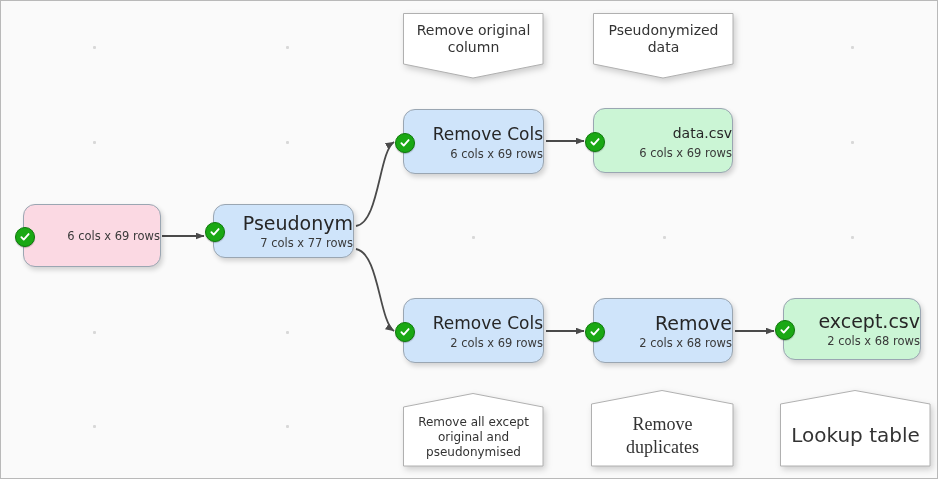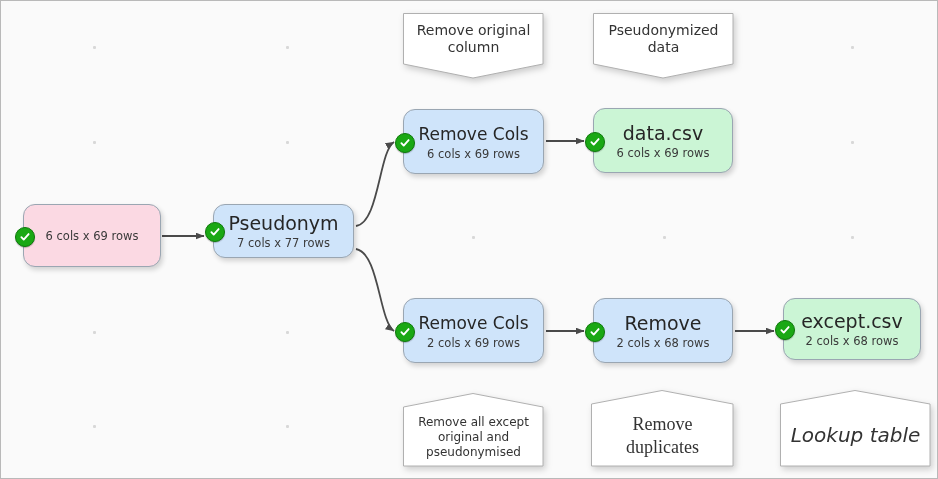--- a/index.html
+++ b/index.html
@@ -43,21 +43,21 @@
 
   
   .node {
     position: absolute;
     box-sizing: border-box;
     border-radius: 12px;
     border: 1px solid #9aa6b2;
     box-shadow: 2px 3px 5px rgba(0,0,0,0.16);
     display: flex;
     flex-direction: column;
-    align-items: center;
+    align-items: flex-end;
     justify-content: center;
   }
   .node .node-title {
     color: #262626;
     font-size: 19px;
     line-height: 22px;
     text-align: center;
     white-space: nowrap;
     margin-bottom: 2px;
   }
@@ -185,21 +185,21 @@
         </div>
         <div class="node-title" style="font-size: 17px;">Remove Cols</div>
         <div class="node-sub">6 cols x 69 rows</div>
       </div>
       <div class="node" style="left: 592px; top: 107px; width: 140px; height: 65px; background: rgb(203, 245, 213); border-color: rgb(154, 166, 178);">
         <div class="status-badge" style="background: rgb(26, 168, 20);">
           <svg width="12" height="12" viewBox="0 0 12 12">
             <path d="M2.4 6.2 L4.7 8.6 L9.6 3.1" fill="none" stroke="#ffffff" stroke-width="1.9" stroke-linecap="round" stroke-linejoin="round"></path>
           </svg>
         </div>
-        <div class="node-title" style="font-size: 19px;">data.csv</div>
+        <div class="node-title" style="font-size: 14px;">data.csv</div>
         <div class="node-sub">6 cols x 69 rows</div>
       </div>
       <div class="node" style="left: 402px; top: 297px; width: 141px; height: 65px; background: rgb(207, 228, 250); border-color: rgb(154, 166, 178);">
         <div class="status-badge" style="background: rgb(26, 168, 20);">
           <svg width="12" height="12" viewBox="0 0 12 12">
             <path d="M2.4 6.2 L4.7 8.6 L9.6 3.1" fill="none" stroke="#ffffff" stroke-width="1.9" stroke-linecap="round" stroke-linejoin="round"></path>
           </svg>
         </div>
         <div class="node-title" style="font-size: 17px;">Remove Cols</div>
         <div class="node-sub">2 cols x 69 rows</div>
@@ -241,21 +241,21 @@
           <path d="M 70 0.5 L 140 14 L 140 73 L 0.5 73 L 0.5 14 Z" fill="#ffffff" stroke="#b0b0b0" stroke-width="1"></path>
         </svg>
         <div class="note-text" style="font-size: 12px; color: rgb(51, 51, 51);">Remove all except original and pseudonymised</div>
       </div>
       <div class="note note-up" style="left: 590px; top: 389px; width: 143px; height: 77px;">
         <svg class="note-bg" viewBox="0 0 143 77" preserveAspectRatio="none">
           <path d="M 71 0.5 L 142 14 L 142 76 L 0.5 76 L 0.5 14 Z" fill="#ffffff" stroke="#b0b0b0" stroke-width="1"></path>
         </svg>
         <div class="note-text" style="font-size: 18px; color: rgb(51, 51, 51); font-family: Liberation Serif, serif;">Remove duplicates</div>
       </div>
-      <div class="note note-up" style="left: 779px; top: 389px; width: 151px; height: 77px; font-style: italic;">
+      <div class="note note-up" style="left: 779px; top: 389px; width: 151px; height: 77px;">
         <svg class="note-bg" viewBox="0 0 151 77" preserveAspectRatio="none">
           <path d="M 75 0.5 L 150 14 L 150 76 L 0.5 76 L 0.5 14 Z" fill="#ffffff" stroke="#b0b0b0" stroke-width="1"></path>
         </svg>
         <div class="note-text" style="font-size: 20px; color: rgb(51, 51, 51);">Lookup table</div>
       </div>
     </div>
 
 </div>
 
 </body></html>

